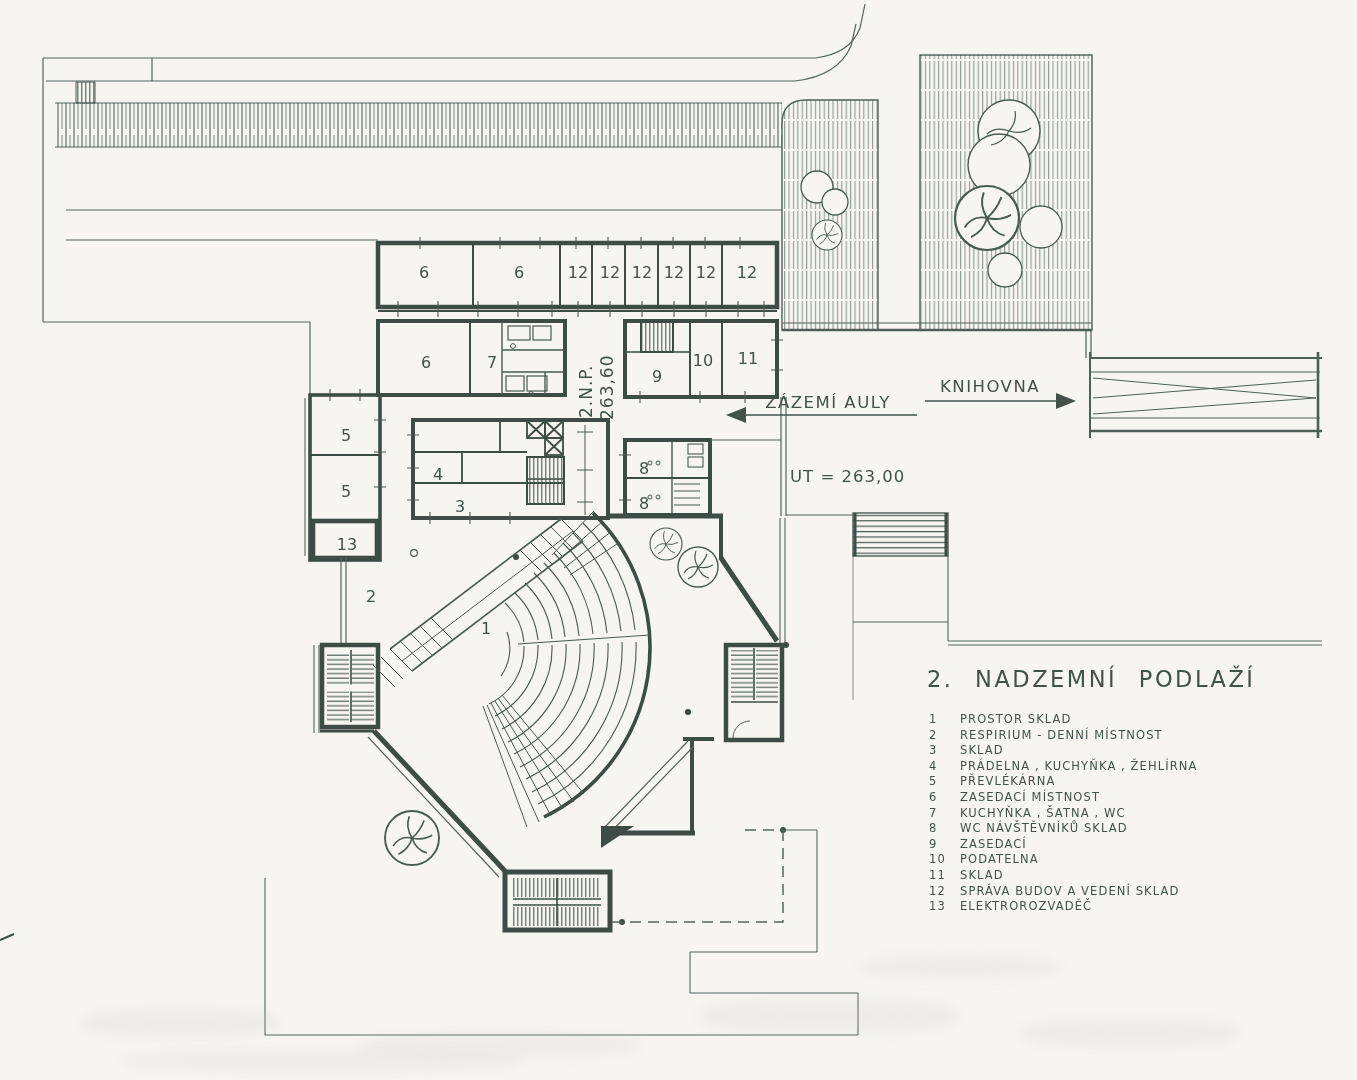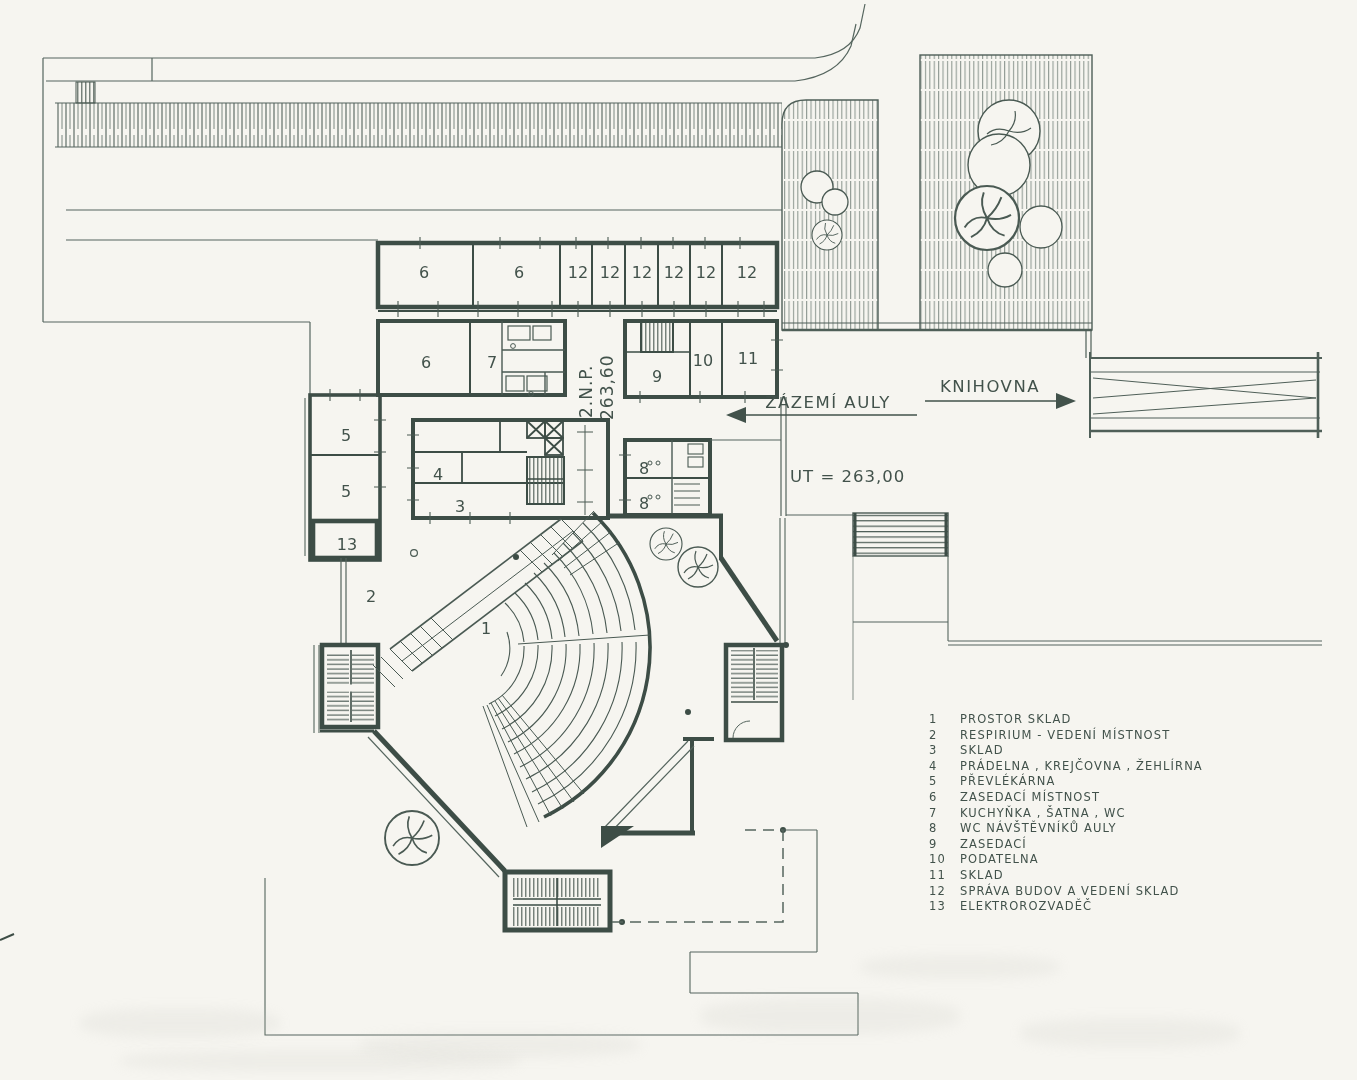--- a/index.html
+++ b/index.html
@@ -314,53 +314,54 @@
     <text class="rn" x="460" y="512">3</text>
     <text class="rn" x="644" y="474">8</text>
     <text class="rn" x="644" y="509">8</text>
     <text class="rn" x="371" y="602">2</text>
     <text class="rn" x="486" y="634">1</text>
   </g>
 
   <path d="M0,940 L14,934" stroke="#3d4d46" stroke-width="2"></path>
 </svg>
 
+<div id="title">2. NADZEMNÍ PODLAŽÍ</div>
 
 <div id="legend">
   <div class="lgd-row">
         <span class="lgd-num">1</span>
         <span class="lgd-label">PROSTOR SKLAD</span>
       </div>
   <div class="lgd-row">
         <span class="lgd-num">2</span>
-        <span class="lgd-label">RESPIRIUM - VEDENÍ MÍSTNOST</span>
+        <span class="lgd-label">RESPIRIUM - DENNÍ MÍSTNOST</span>
       </div>
   <div class="lgd-row">
         <span class="lgd-num">3</span>
         <span class="lgd-label">SKLAD</span>
       </div>
   <div class="lgd-row">
         <span class="lgd-num">4</span>
-        <span class="lgd-label">PRÁDELNA , KREJČOVNA , ŽEHLÍRNA</span>
+        <span class="lgd-label">PRÁDELNA , KUCHYŇKA , ŽEHLÍRNA</span>
       </div>
   <div class="lgd-row">
         <span class="lgd-num">5</span>
         <span class="lgd-label">PŘEVLÉKÁRNA</span>
       </div>
   <div class="lgd-row">
         <span class="lgd-num">6</span>
         <span class="lgd-label">ZASEDACÍ MÍSTNOST</span>
       </div>
   <div class="lgd-row">
         <span class="lgd-num">7</span>
         <span class="lgd-label">KUCHYŇKA , ŠATNA , WC</span>
       </div>
   <div class="lgd-row">
         <span class="lgd-num">8</span>
-        <span class="lgd-label">WC NÁVŠTĚVNÍKŮ AULY</span>
+        <span class="lgd-label">WC NÁVŠTĚVNÍKŮ SKLAD</span>
       </div>
   <div class="lgd-row">
         <span class="lgd-num">9</span>
         <span class="lgd-label">ZASEDACÍ</span>
       </div>
   <div class="lgd-row">
         <span class="lgd-num">10</span>
         <span class="lgd-label">PODATELNA</span>
       </div>
   <div class="lgd-row">

